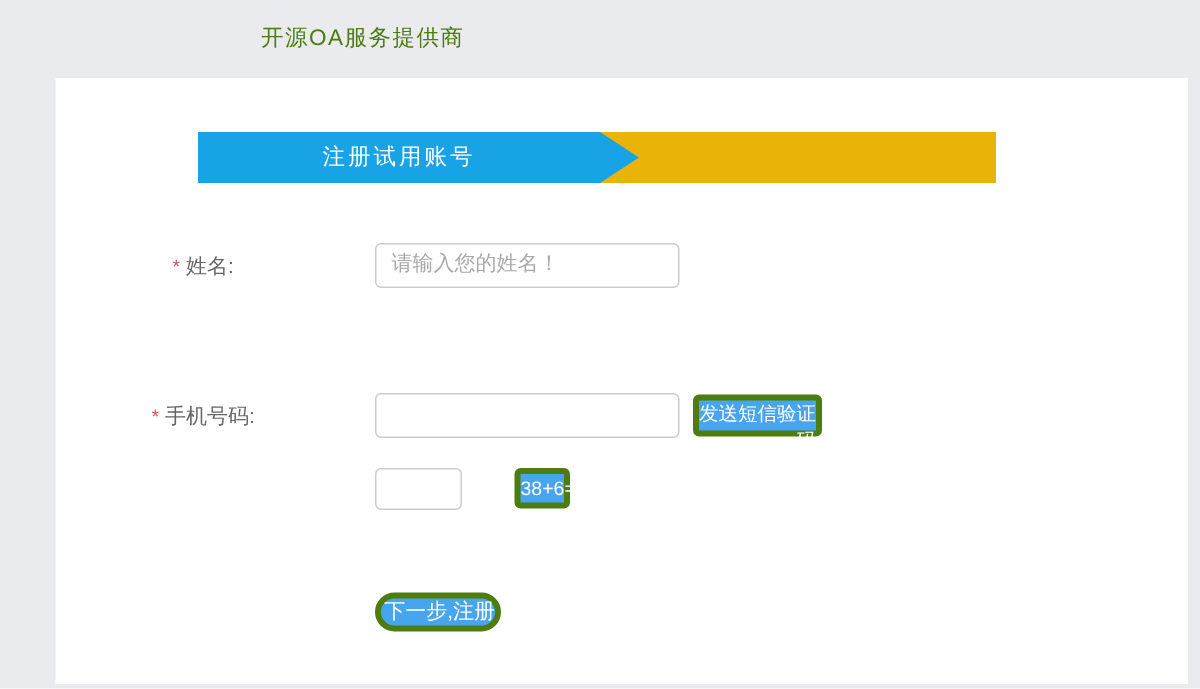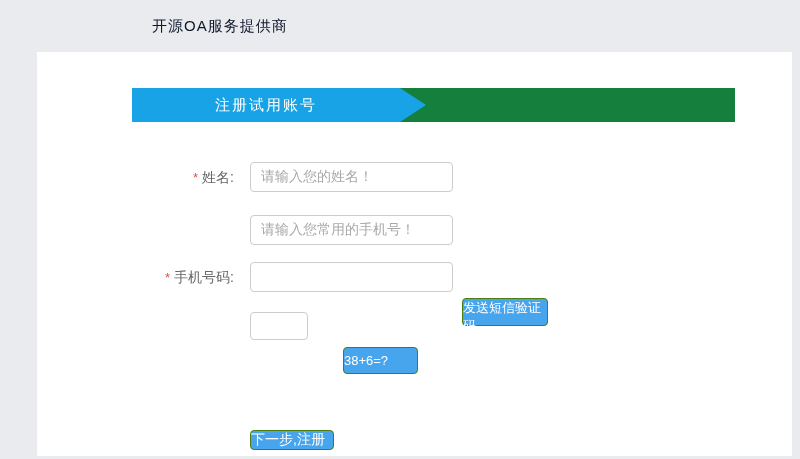--- a/index.html
+++ b/index.html
@@ -16,39 +16,39 @@
   }
   
   .topbar {
     position: absolute;
     left: 0; top: 0;
     width: 800px; height: 52px;
     background: #e9ebee;
   }
   .brand {
     position: absolute;
-    left: 152px; top: 0;
+    left: 174px; top: 0;
     line-height: 52px;
     font-size: 15px;
-    color: #0f172a;
+    color: #4d7c0f;
     letter-spacing: 1px;
   }
   
   .panel {
     position: absolute;
     left: 37px; top: 52px;
     width: 755px; height: 404px;
     background: #ffffff;
   }
   
   .banner-track {
     position: absolute;
     left: 95px; top: 36px;
-    width: 603px; height: 34px;
-    background: #15803d;
+    width: 532px; height: 34px;
+    background: #eab308;
   }
   .banner-arrow {
     position: absolute;
     left: 0; top: 0;
     width: 268px; height: 34px;
     background: #17a3e6;
     color: #ffffff;
     font-size: 15px;
     line-height: 34px;
     text-align: center;
@@ -71,21 +71,21 @@
     width: 755px;
   }
   .row-1 { top: 110px; }
   .row-2 { top: 163px; }
   .row-3 { top: 210px; }
   .row-4 { top: 259px; }
   .field-label {
     position: absolute;
     left: 0; top: 0;
     width: 197px;
-    text-align: right;
+    text-align: center;
     line-height: 30px;
     font-size: 14px;
     color: #666666;
     white-space: nowrap;
   }
   .req {
     color: #d9534f;
     margin-right: 4px;
     font-size: 13px;
   }
@@ -109,42 +109,42 @@
   }
   .input-small {
     width: 58px; height: 28px;
     top: 1px;
     padding: 0 6px;
   }
   .btn {
     position: absolute;
     box-sizing: border-box;
     background: #47a5ee;
-    border: 1px solid #4d7c0f;
+    border: 4px solid #4d7c0f;
     border-radius: 4px;
     color: #ffffff;
     font-size: 13px;
     cursor: pointer;
-    text-align: left;
+    text-align: right;
     padding: 0;
     font-family: "Liberation Sans", "DejaVu Sans", sans-serif;
-    margin-top: 35px;
   }
   .btn-sms {
     left: 425px; top: 1px;
     width: 86px; height: 28px;
   }
   .btn-captcha {
     left: 306px; top: 1px;
-    width: 75px; height: 27px;
+    width: 37px; height: 27px;
   }
   .btn-submit {
     left: 213px; top: 343px;
-    width: 84px; height: 20px;
+    width: 84px; height: 26px;
     font-size: 14px;
+    border-radius: 13px;
   }
 </style>
 </head>
 <body>
 
 <div class="topbar">
   <div class="brand">开源OA服务提供商</div>
 </div>
 
 <div class="panel">
@@ -154,21 +154,20 @@
       <span>注册试用账号</span>
     </div>
   </div>
 
   <div class="row row-1">
     <label class="field-label"><span class="req">*</span><span>姓名:</span></label>
     <input class="text-input" type="text" placeholder="请输入您的姓名！" style="">
   </div>
 
   <div class="row row-2">
-    <input class="text-input" type="text" placeholder="请输入您常用的手机号！" style="">
   </div>
 
   <div class="row row-3">
     <label class="field-label"><span class="req">*</span><span>手机号码:</span></label>
     <input class="text-input" type="text" placeholder="" style="">
     <button class="btn btn-sms">发送短信验证码</button>
   </div>
 
   <div class="row row-4">
     <input class="text-input input-small" type="text" placeholder="" style="">

